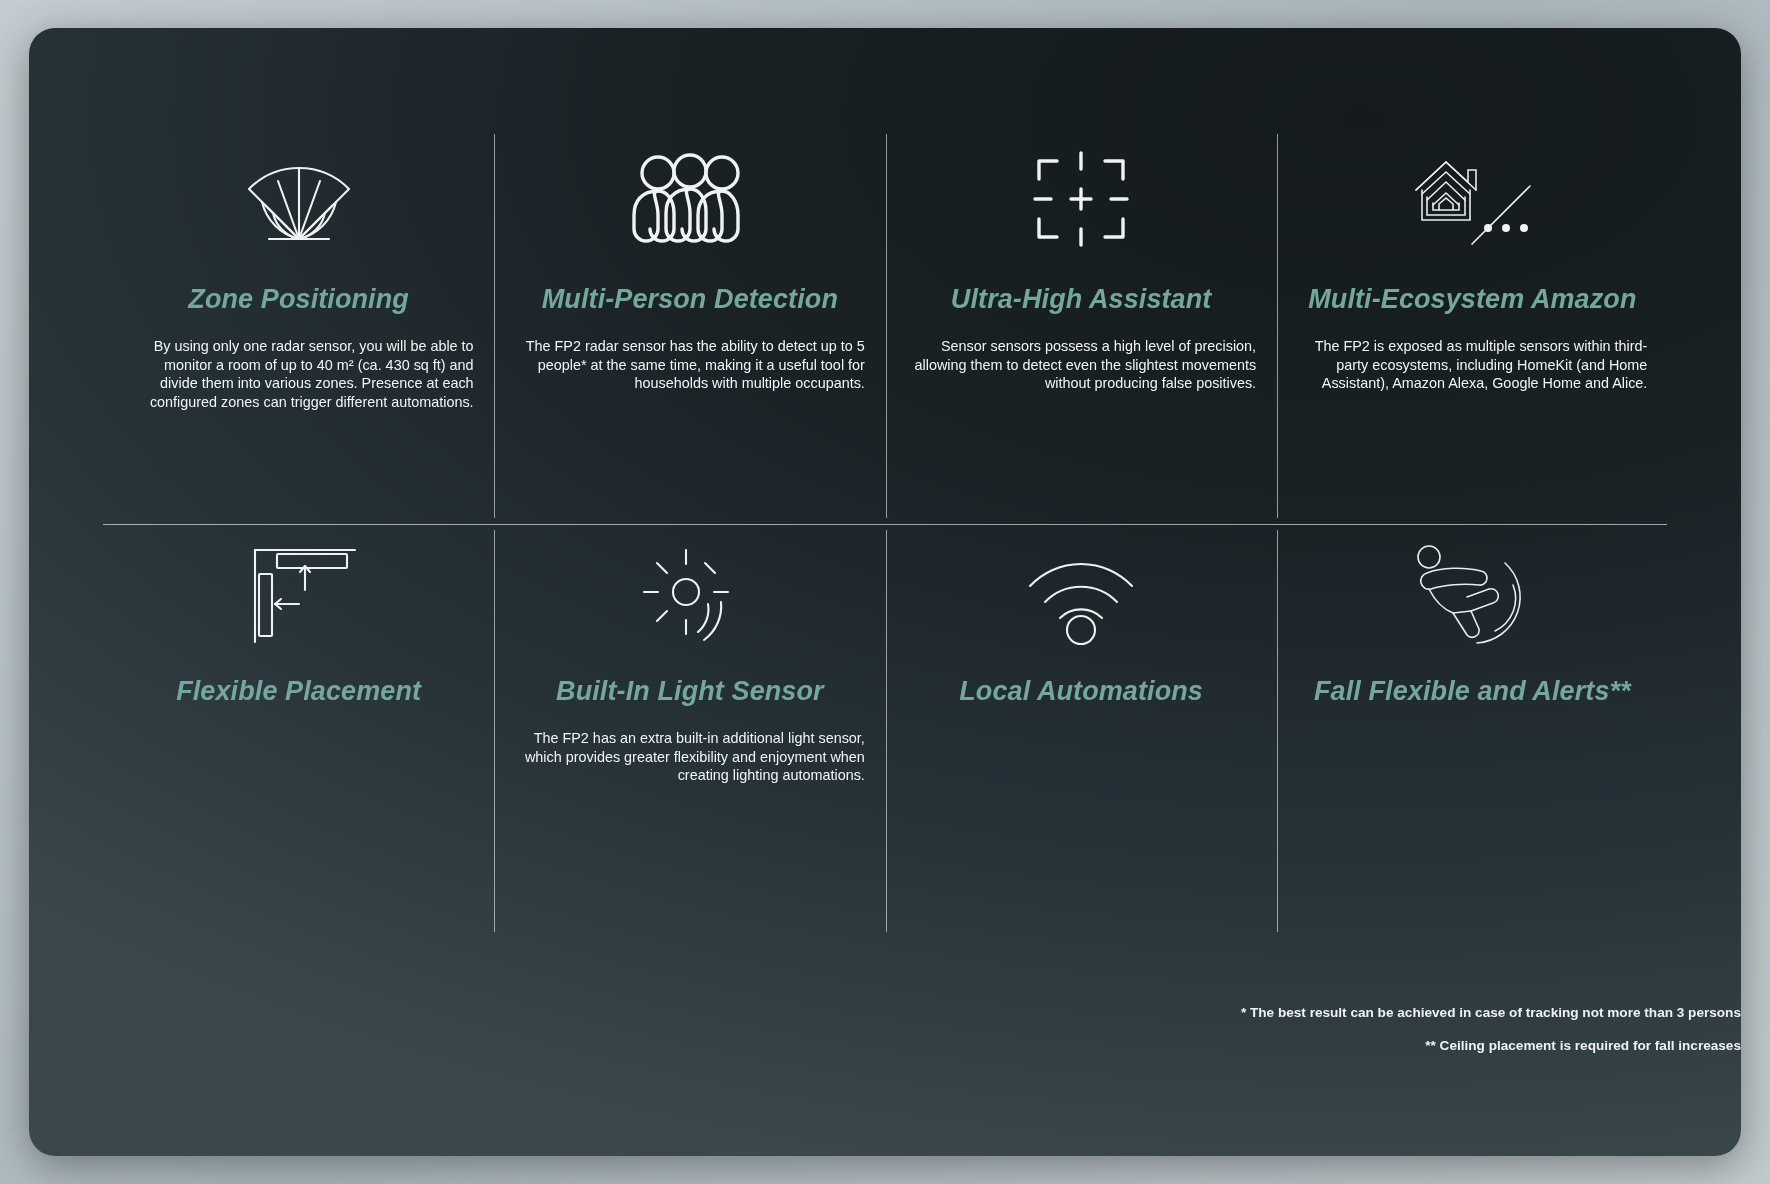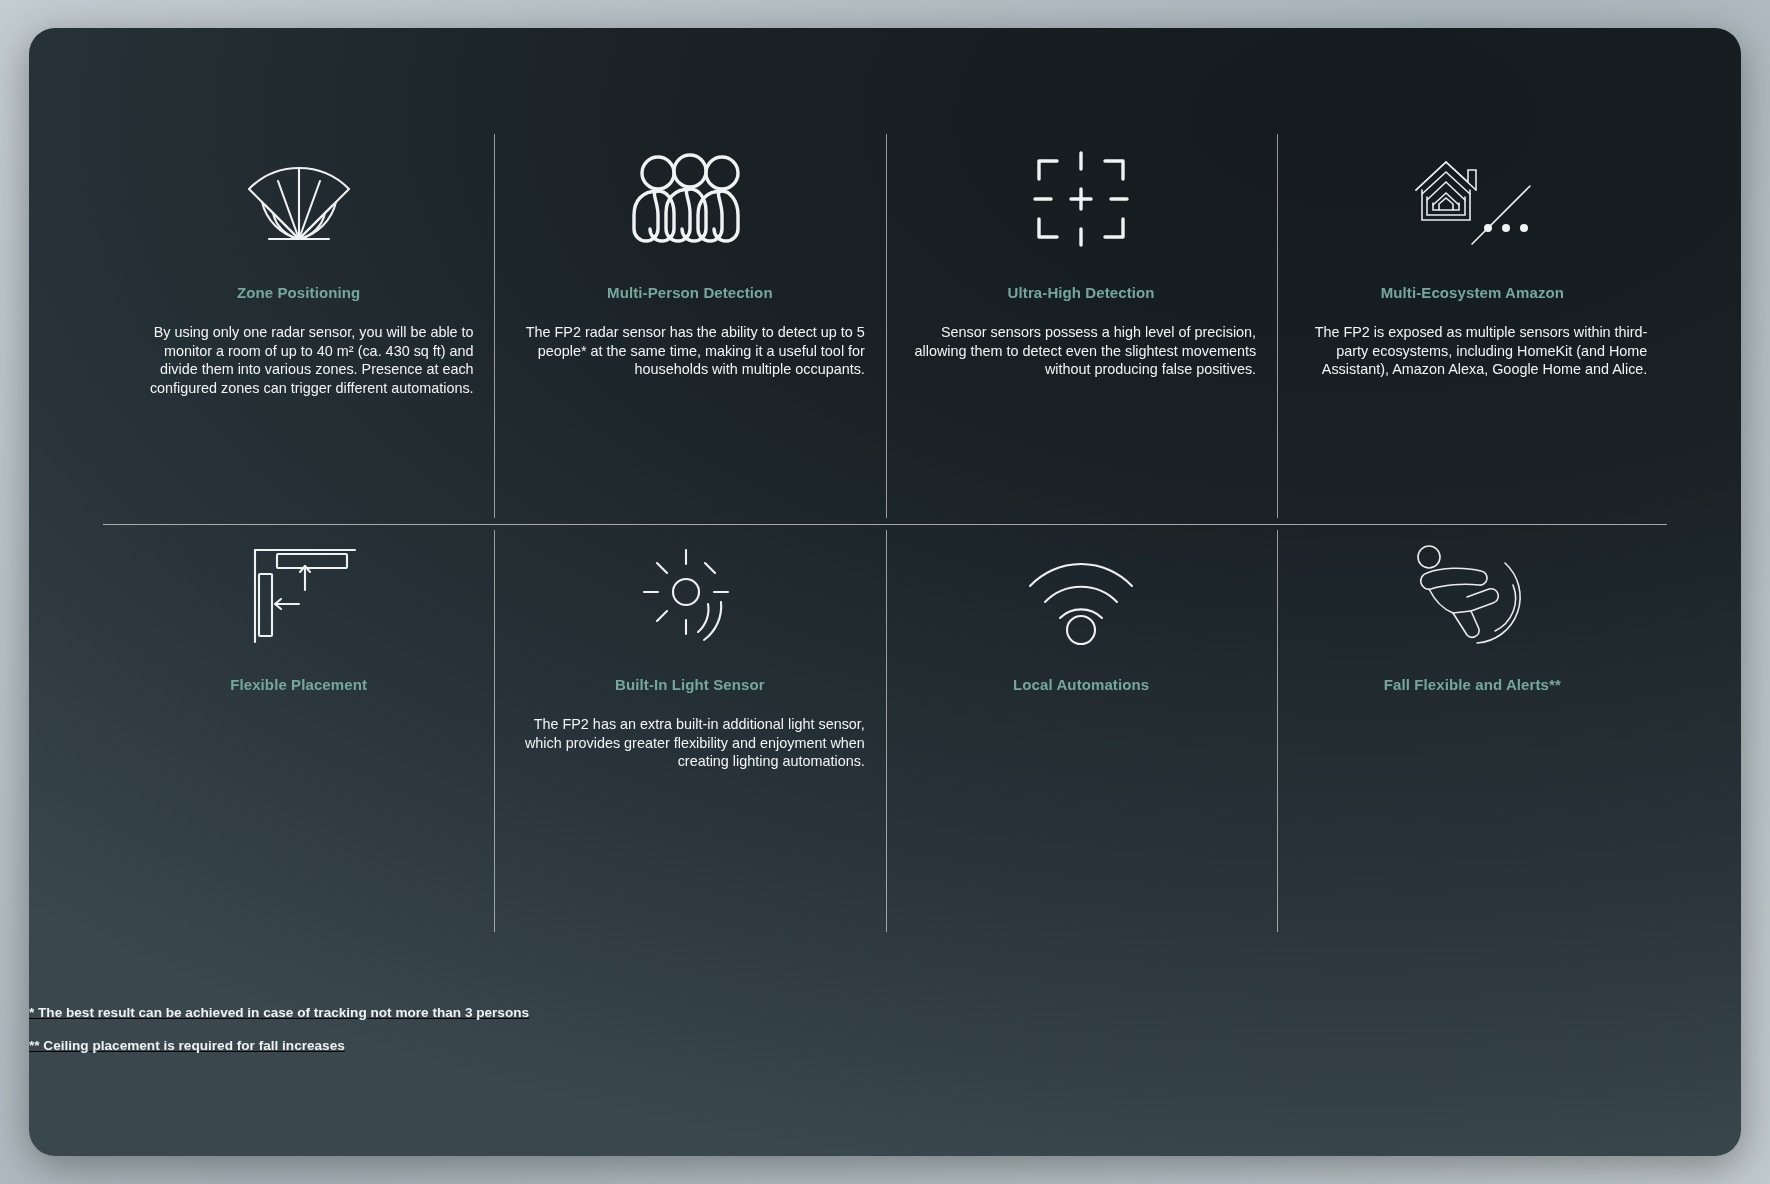--- a/index.html
+++ b/index.html
@@ -72,42 +72,42 @@
     align-items: center;
     justify-content: center;
     margin-top: 12px;
   }
   .row2 .icon-wrap {
     height: 112px;
     margin-top: 14px;
   }
   .card-title {
     color: #74a89c;
-    font-size: 15px;
+    font-size: 27px;
     font-weight: bold;
     letter-spacing: 0.1px;
     margin-top: 26px;
     text-align: center;
     white-space: nowrap;
+    font-style: italic;
   }
   .card-body {
     color: #f2f5f6;
     font-size: 14.4px;
     line-height: 1.30;
     text-align: right;
     margin-top: 22px;
     max-width: 350px;
   }
   .footnotes {
     position: absolute;
     left: 0;
     right: 0;
     top: 978px;
-    text-align: left;
-    text-decoration: underline;
+    text-align: right;
   }
   .footnote {
     color: #eef2f3;
     font-size: 13.6px;
     font-weight: bold;
     line-height: 1.1;
     margin-bottom: 18px;
   }
   svg { display: block; }
   .ln { fill: none; stroke: #eef1f2; stroke-width: 2.1; stroke-linecap: round; stroke-linejoin: round; }
@@ -176,21 +176,21 @@
             <path d="M28 90 L10 90 L10 72"></path>
             <path d="M52 6 L52 22"></path>
             <path d="M52 82 L52 98"></path>
             <path d="M6 52 L22 52"></path>
             <path d="M82 52 L98 52"></path>
             <path d="M52 42 L52 62"></path>
             <path d="M42 52 L62 52"></path>
           </g>
         </svg>
       </div>
-      <div class="card-title">Ultra-High Detection</div>
+      <div class="card-title">Ultra-High Assistant</div>
       <div class="card-body">Sensor sensors possess a high level of precision, allowing them to detect even the slightest movements without producing false positives.</div>
     </div>
 
     <div class="cell row1 sep">
       <div class="icon-wrap">
         <svg width="140" height="110" viewBox="0 0 140 110" aria-hidden="true">
           <g class="ln-thin">
             <path d="M14 46 L44 18 L66 38 L66 26 L74 26 L74 45 L74 46"></path>
             <path d="M20 46 L20 76 L68 76 L68 46"></path>
             <path d="M20 50 L44 28 L68 50"></path>

